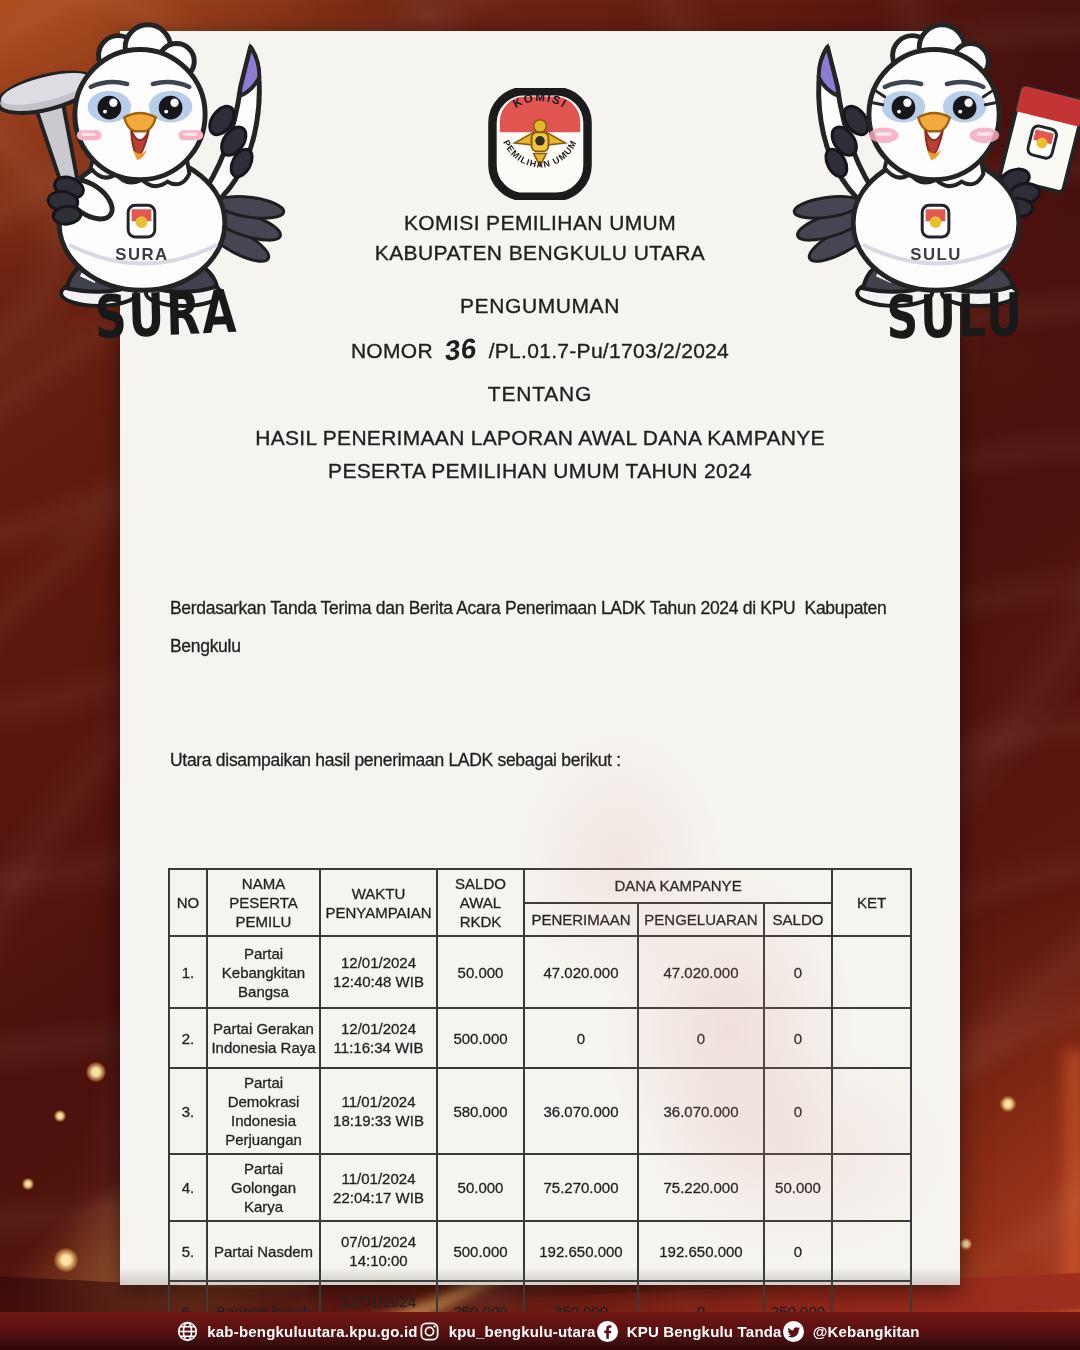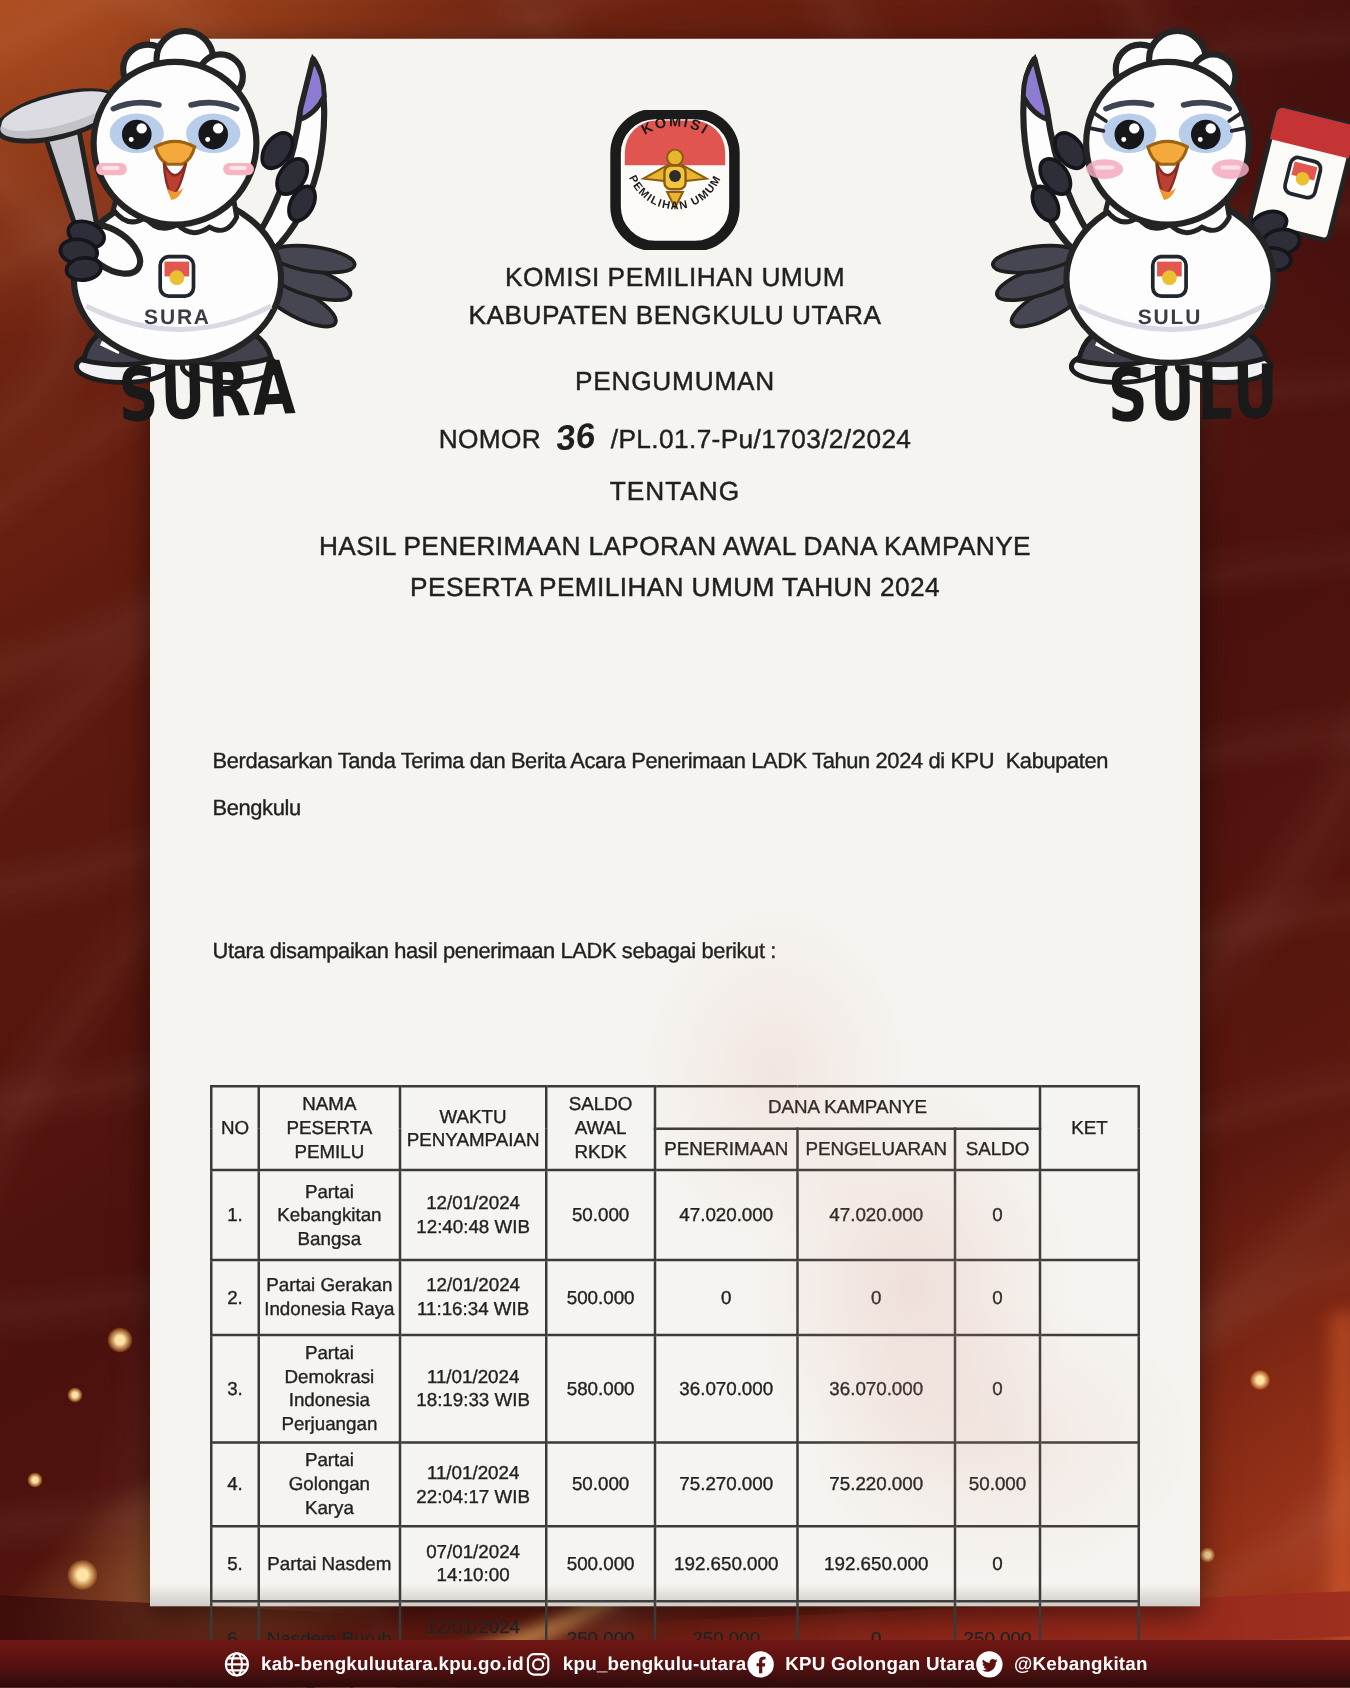--- a/index.html
+++ b/index.html
@@ -244,21 +244,21 @@
               <div>14:10:00</div>
             </td>
             <td class="c-saldo_awal">500.000</td>
             <td class="c-penerimaan">192.650.000</td>
             <td class="c-pengeluaran">192.650.000</td>
             <td class="c-saldo">0</td>
             <td class="c-ket"></td>
           </tr>
           <tr>
             <td class="c-no">6.</td>
-            <td class="c-name">Nasdem Buruh</td>
+            <td class="c-name">Bangsa Buruh</td>
             <td class="c-waktu">
               <div>12/01/2024</div>
               <div>13:07:20 WIB</div>
             </td>
             <td class="c-saldo_awal">250.000</td>
             <td class="c-penerimaan">250.000</td>
             <td class="c-pengeluaran">0</td>
             <td class="c-saldo">250.000</td>
             <td class="c-ket"></td>
           </tr>
@@ -464,21 +464,21 @@
           <circle cx="12" cy="12" r="4.2"></circle>
           <circle cx="17.2" cy="6.8" r="1.2" fill="#fff" stroke="none"></circle>
       </svg>
       <span>kpu_bengkulu-utara</span>
     </div>
     <div class="f-item">
       <svg width="23" height="23" viewBox="0 0 24 24">
         <circle cx="12" cy="12" r="11" fill="#fff"></circle>
         <path d="M13.4,19.5 v-5.8 h2.1 l.4-2.6 h-2.5 v-1.7 c0-.8.3-1.4 1.5-1.4 h1.2 V5.7 c-.3,0-1.1-.1-2-.1 -2.1,0-3.4,1.2-3.4,3.5 v1.9 H8.6 v2.6 h2.1 v5.9 z" fill="#5d1111"></path>
       </svg>
-      <span>KPU Golongan Utara</span>
+      <span>KPU Bengkulu Tanda</span>
     </div>
     <div class="f-item">
       <svg width="23" height="23" viewBox="0 0 24 24">
         <circle cx="12" cy="12" r="11" fill="#fff"></circle>
         <path d="M18.8,8.6c-.5.2-1,.4-1.5.4.5-.3.9-.8,1.1-1.4-.5.3-1.1.5-1.7.7a2.7,2.7 0 0 0-4.6,1.9c0,.2,0,.4.1.6-2.2-.1-4.2-1.2-5.5-2.8a2.7,2.7 0 0 0,.8,3.6c-.4,0-.8-.1-1.2-.3 0,1.3.9,2.4,2.1,2.7-.4.1-.8.1-1.2,0 .3,1.1,1.4,1.9,2.5,1.9a5.4,5.4 0 0 1-4,1.1 7.6,7.6 0 0 0,4.1,1.2c4.9,0,7.6-4.1,7.6-7.6v-.3c.5-.4,1-.9,1.4-1.7z" fill="#5d1111"></path>
       </svg>
       <span>@Kebangkitan</span>
     </div>
   </div>
 

